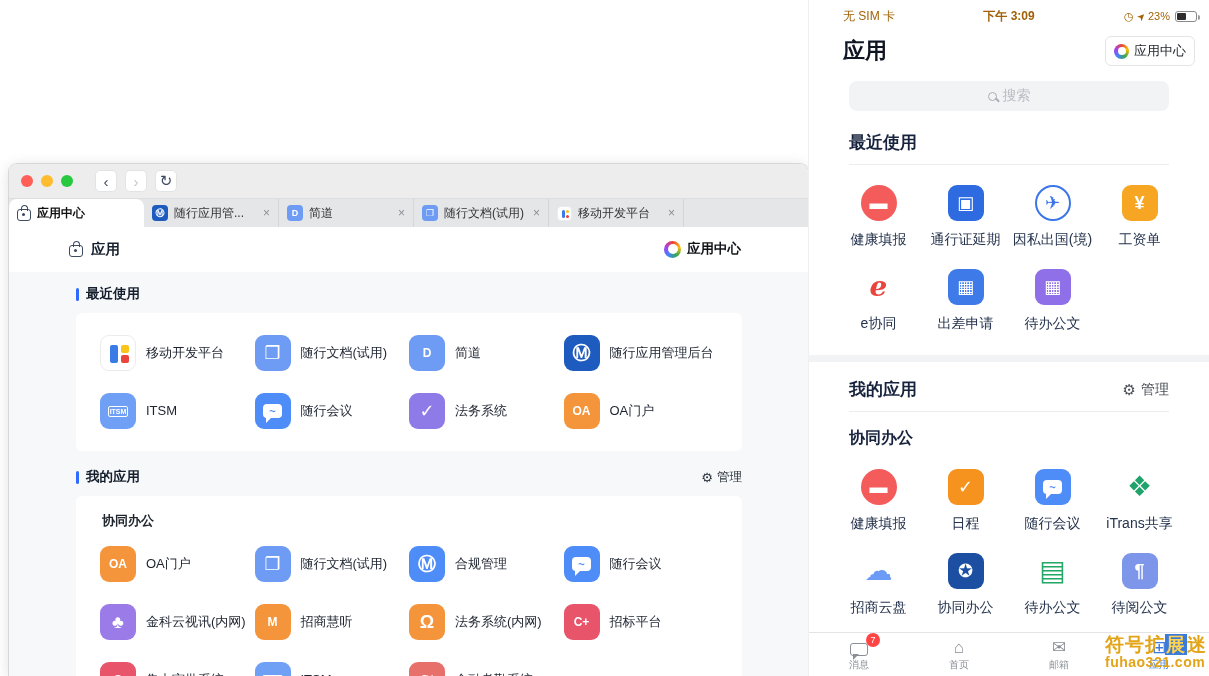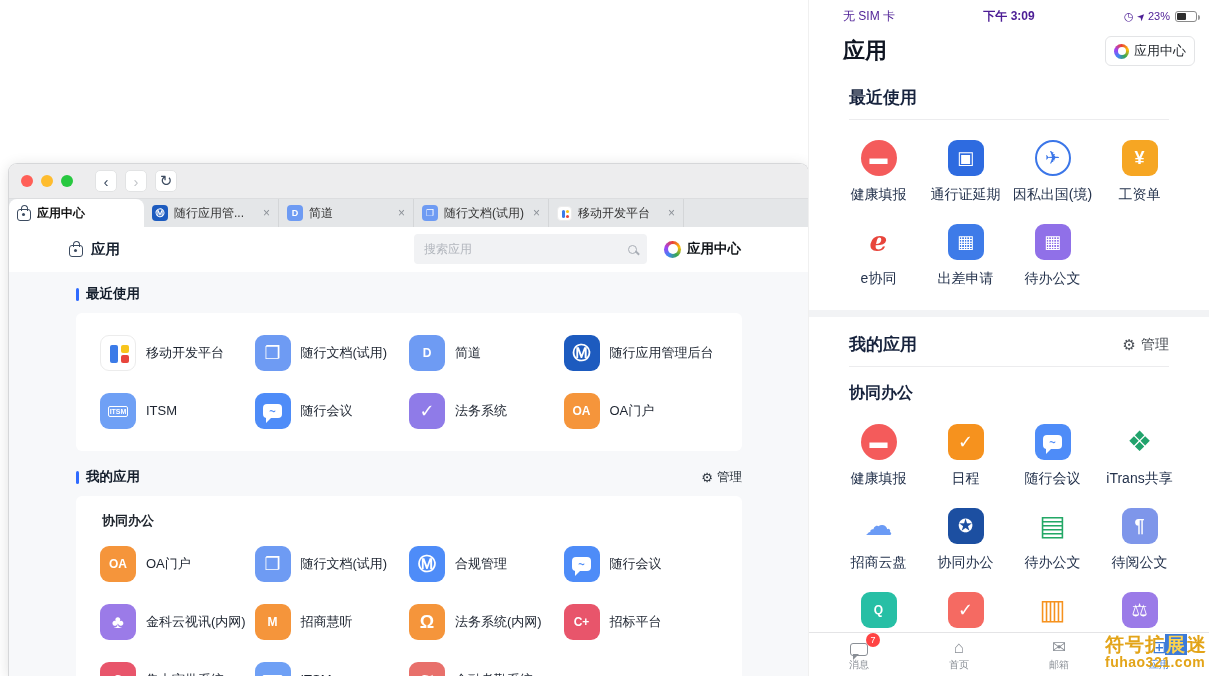--- a/index.html
+++ b/index.html
@@ -71,21 +71,21 @@
   .manage{display:flex;align-items:center;gap:4px;font-size:12.5px;color:#2c343e;}
   .gear{font-size:13px;color:#2c343e;}
   .card{width:666px;margin:10px 0 0 67px;background:#fff;border-radius:6px;padding:20px 24px;}
   .d-grid{display:grid;grid-template-columns:repeat(4,1fr);row-gap:18px;}
   .d-app{display:flex;align-items:center;gap:10px;min-height:40px;}
   .d-app .lbl{font-size:13px;color:#1d2430;line-height:1.25;}
   .group-label{font-size:13px;font-weight:bold;color:#20262e;margin:0 0 14px 2px;}
 
   
   #mobile{position:absolute;left:808px;top:0;width:401px;height:676px;background:#fff;border-left:1px solid #f0f0f0;}
-  #statusbar{height:26px;display:flex;align-items:center;padding:6px 12px 0 34px;font-size:12px;color:#4c1d95;position:relative;}
+  #statusbar{height:26px;display:flex;align-items:center;padding:6px 12px 0 34px;font-size:12px;color:#a16207;position:relative;}
   #status-time{position:absolute;left:50%;transform:translateX(-50%);font-weight:bold;}
   #status-right{margin-left:auto;display:flex;align-items:center;gap:3px;font-size:11px;}
   .st-ic{font-size:11px;line-height:1;}
   .st-loc{display:inline-block;transform:rotate(-45deg);font-size:10px;}
   .bat{width:22px;height:11px;border:1px solid #8a8a8a;border-radius:3px;position:relative;margin-left:2px;}
   .bat::before{content:'';position:absolute;left:1px;top:1px;bottom:1px;width:9px;background:#2e2e2e;border-radius:1px;}
   .bat::after{content:'';position:absolute;right:-3.5px;top:3px;width:2px;height:5px;background:#9a9a9a;border-radius:0 2px 2px 0;}
   #m-head{display:flex;align-items:center;justify-content:space-between;padding:10px 14px 0 34px;}
   #m-title{font-size:22px;font-weight:bold;color:#0f1522;}
   #m-appcenter{display:flex;align-items:center;gap:5px;border:1px solid #e3e4e6;border-radius:6px;padding:5px 8px;font-size:13px;color:#23282e;background:#fff;}
@@ -171,24 +171,20 @@
           </span>
           <span class="tab-label">移动开发平台</span>
           <span class="tab-close">×</span>
         </div>
       </div>
     <div id="pagehead">
       <span class="ph-title">
         <span class="ic ic-bag"></span>
         <span>应用</span>
       </span>
-      <span class="ph-search">
-        <span>搜索应用</span>
-        <span class="mag"></span>
-      </span>
       <span class="ph-appcenter">
         <span class="rainbow" style="width:17px;height:17px;"></span>
         <span>应用中心</span>
       </span>
     </div>
     <div id="pagebody">
       <div class="sec-title">
         <span class="sec-bar"></span>
         <span>最近使用</span>
       </div>
@@ -347,20 +343,24 @@
         <span class="bat"></span>
       </span>
     </div>
     <div id="m-head">
       <span id="m-title">应用</span>
       <span id="m-appcenter">
         <span class="rainbow"></span>
         <span>应用中心</span>
       </span>
     </div>
+    <div id="m-search">
+      <span class="mag"></span>
+      <span>搜索</span>
+    </div>
     <div class="m-sec-title">最近使用</div>
     <div class="m-divider"></div>
     <div class="m-grid" id="m-recent-grid">
         <div class="m-app">
           <div class="m-ic">
             <span class="ic tile round" style="background: rgb(244, 91, 91);">
               <span class="g">▬</span>
             </span>
           </div>
           <span class="lbl">健康填报</span>

